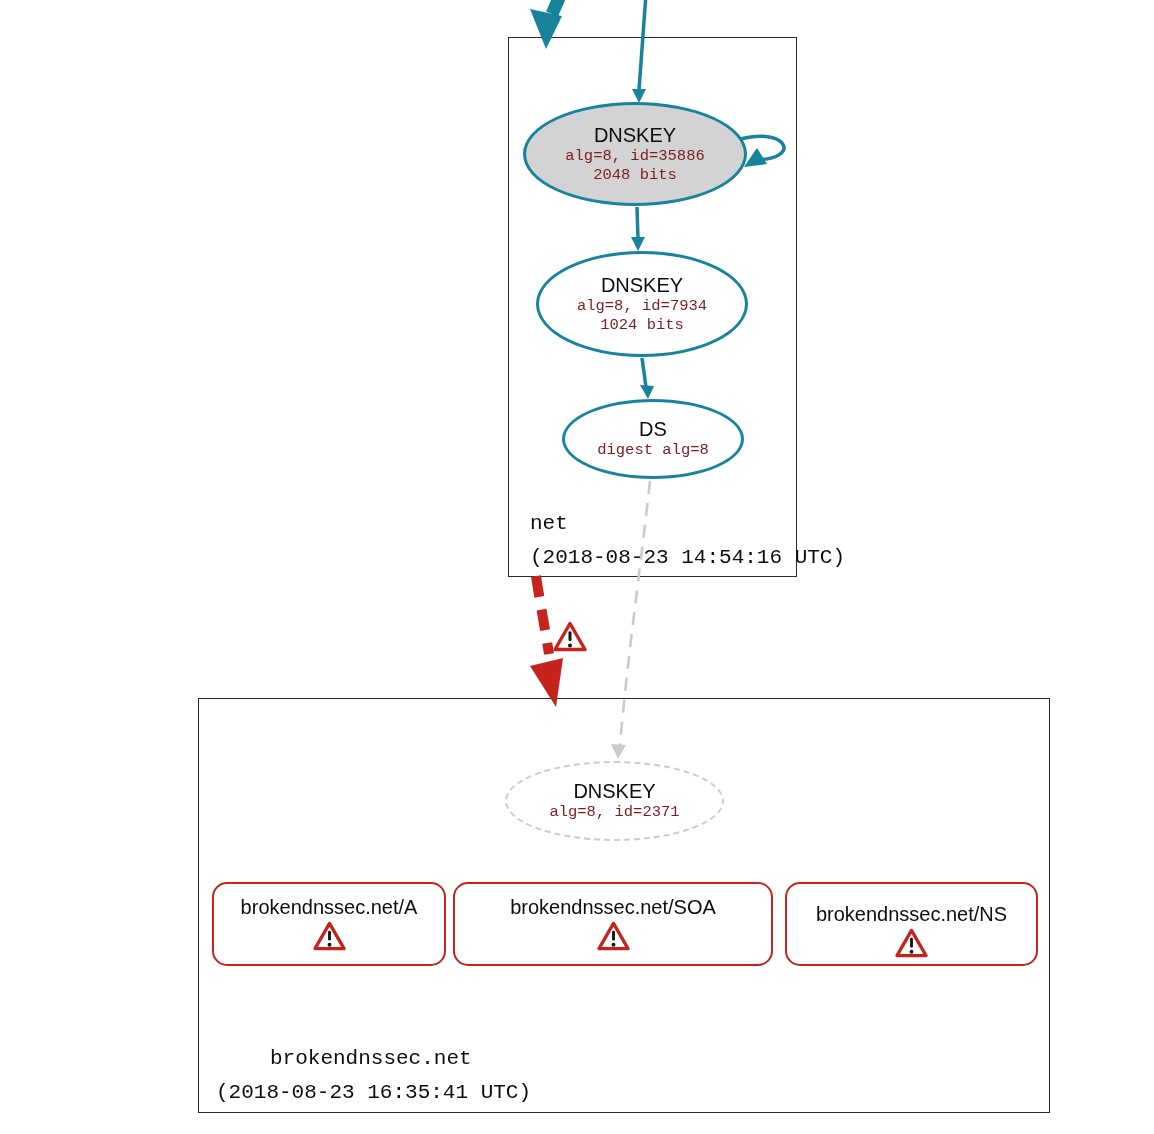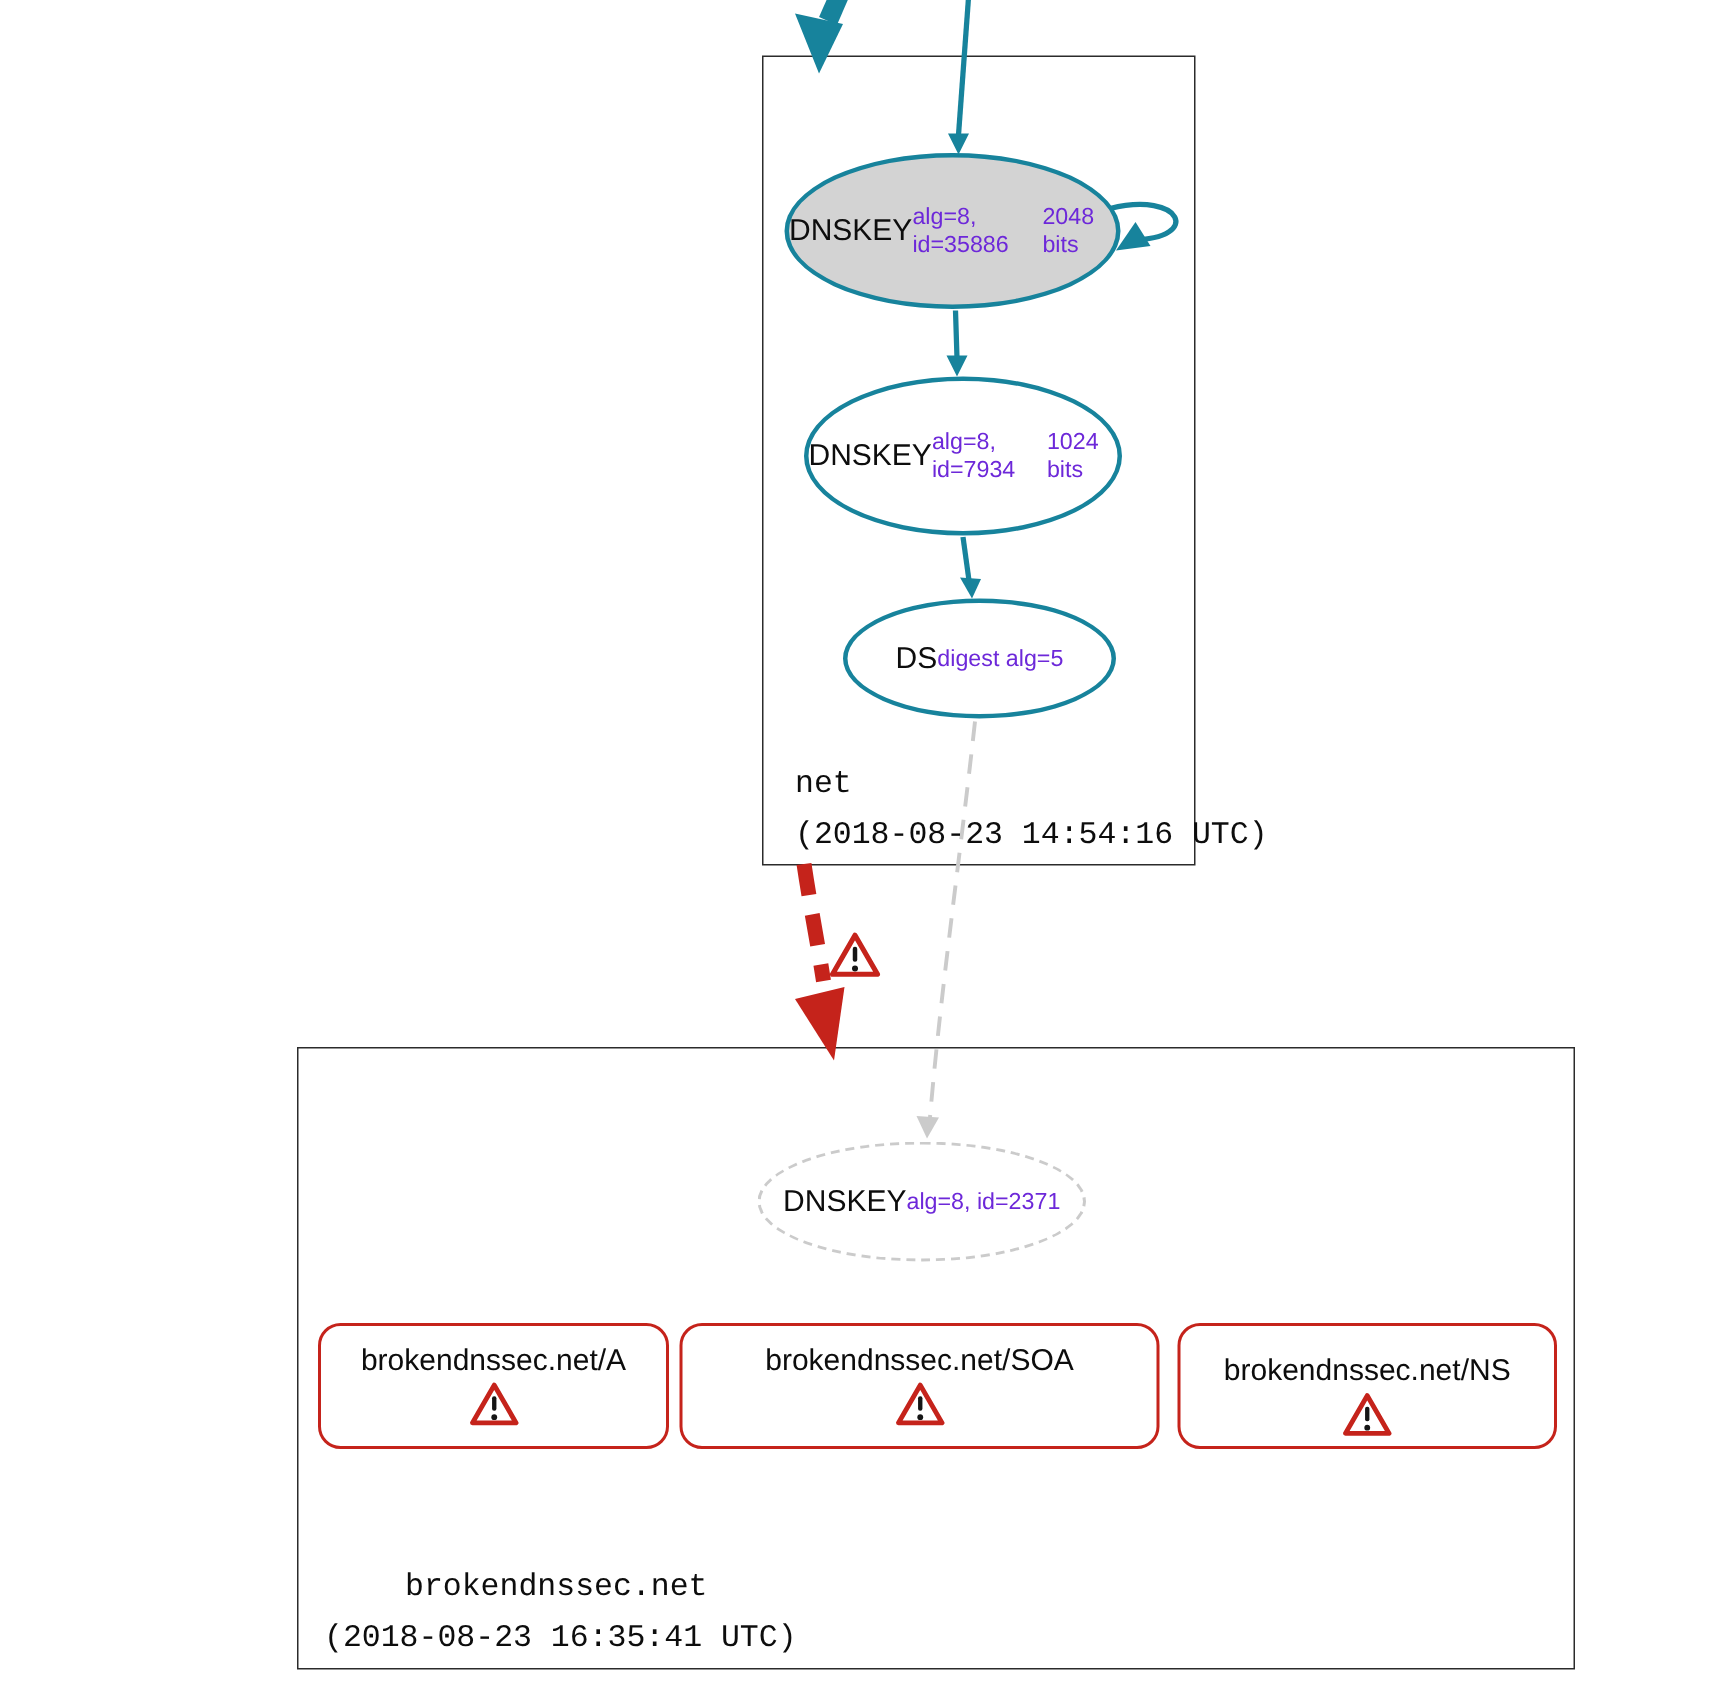--- a/index.html
+++ b/index.html
@@ -33,37 +33,38 @@
   .teal-fill    { fill: var(--teal); }
   .gray-stroke  { stroke: var(--gray); fill: none; }
   .gray-fill    { fill: var(--gray); }
   .red-stroke   { stroke: var(--red); fill: none; }
   .red-fill     { fill: var(--red); }
 
   .node {
     position: absolute;
     border-radius: 50%;
     display: flex;
+    flex-direction: column;
     align-items: center;
     justify-content: center;
     text-align: left;
     z-index: 3;
     color: #0d0d0d;
   }
   .node-title {
     font-family: "Liberation Sans", sans-serif;
     font-size: 20px;
     line-height: 23px;
     color: #0d0d0d;
   }
   .node-attr {
-    font-family: Liberation Sans, sans-serif;
+    font-family: Liberation Mono, monospace;
     font-size: 15.5px;
     line-height: 19px;
-    color: #6d28d9;
+    color: #7f1d1d;
   }
   #node-ksk {
     left: 523px; top: 102px; width: 224px; height: 104px;
     background: var(--keyfill);
     border: 3.5px solid var(--teal);
   }
   #node-zsk {
     left: 536px; top: 251px; width: 212px; height: 106px;
     background: #ffffff;
     border: 3px solid var(--teal);
@@ -185,21 +186,21 @@
   </div>
 
   <div class="node" id="node-zsk">
     <div class="node-title">DNSKEY</div>
     <div class="node-attr">alg=8, id=7934</div>
     <div class="node-attr">1024 bits</div>
   </div>
 
   <div class="node" id="node-ds">
     <div class="node-title">DS</div>
-    <div class="node-attr">digest alg=5</div>
+    <div class="node-attr">digest alg=8</div>
   </div>
 
   <div class="zone-label" id="net-name">net</div>
   <div class="zone-label" id="net-ts">(2018-08-23 14:54:16 UTC)</div>
 
   <div class="node" id="node-child-dnskey">
     <div class="node-title">DNSKEY</div>
     <div class="node-attr">alg=8, id=2371</div>
   </div>
 

